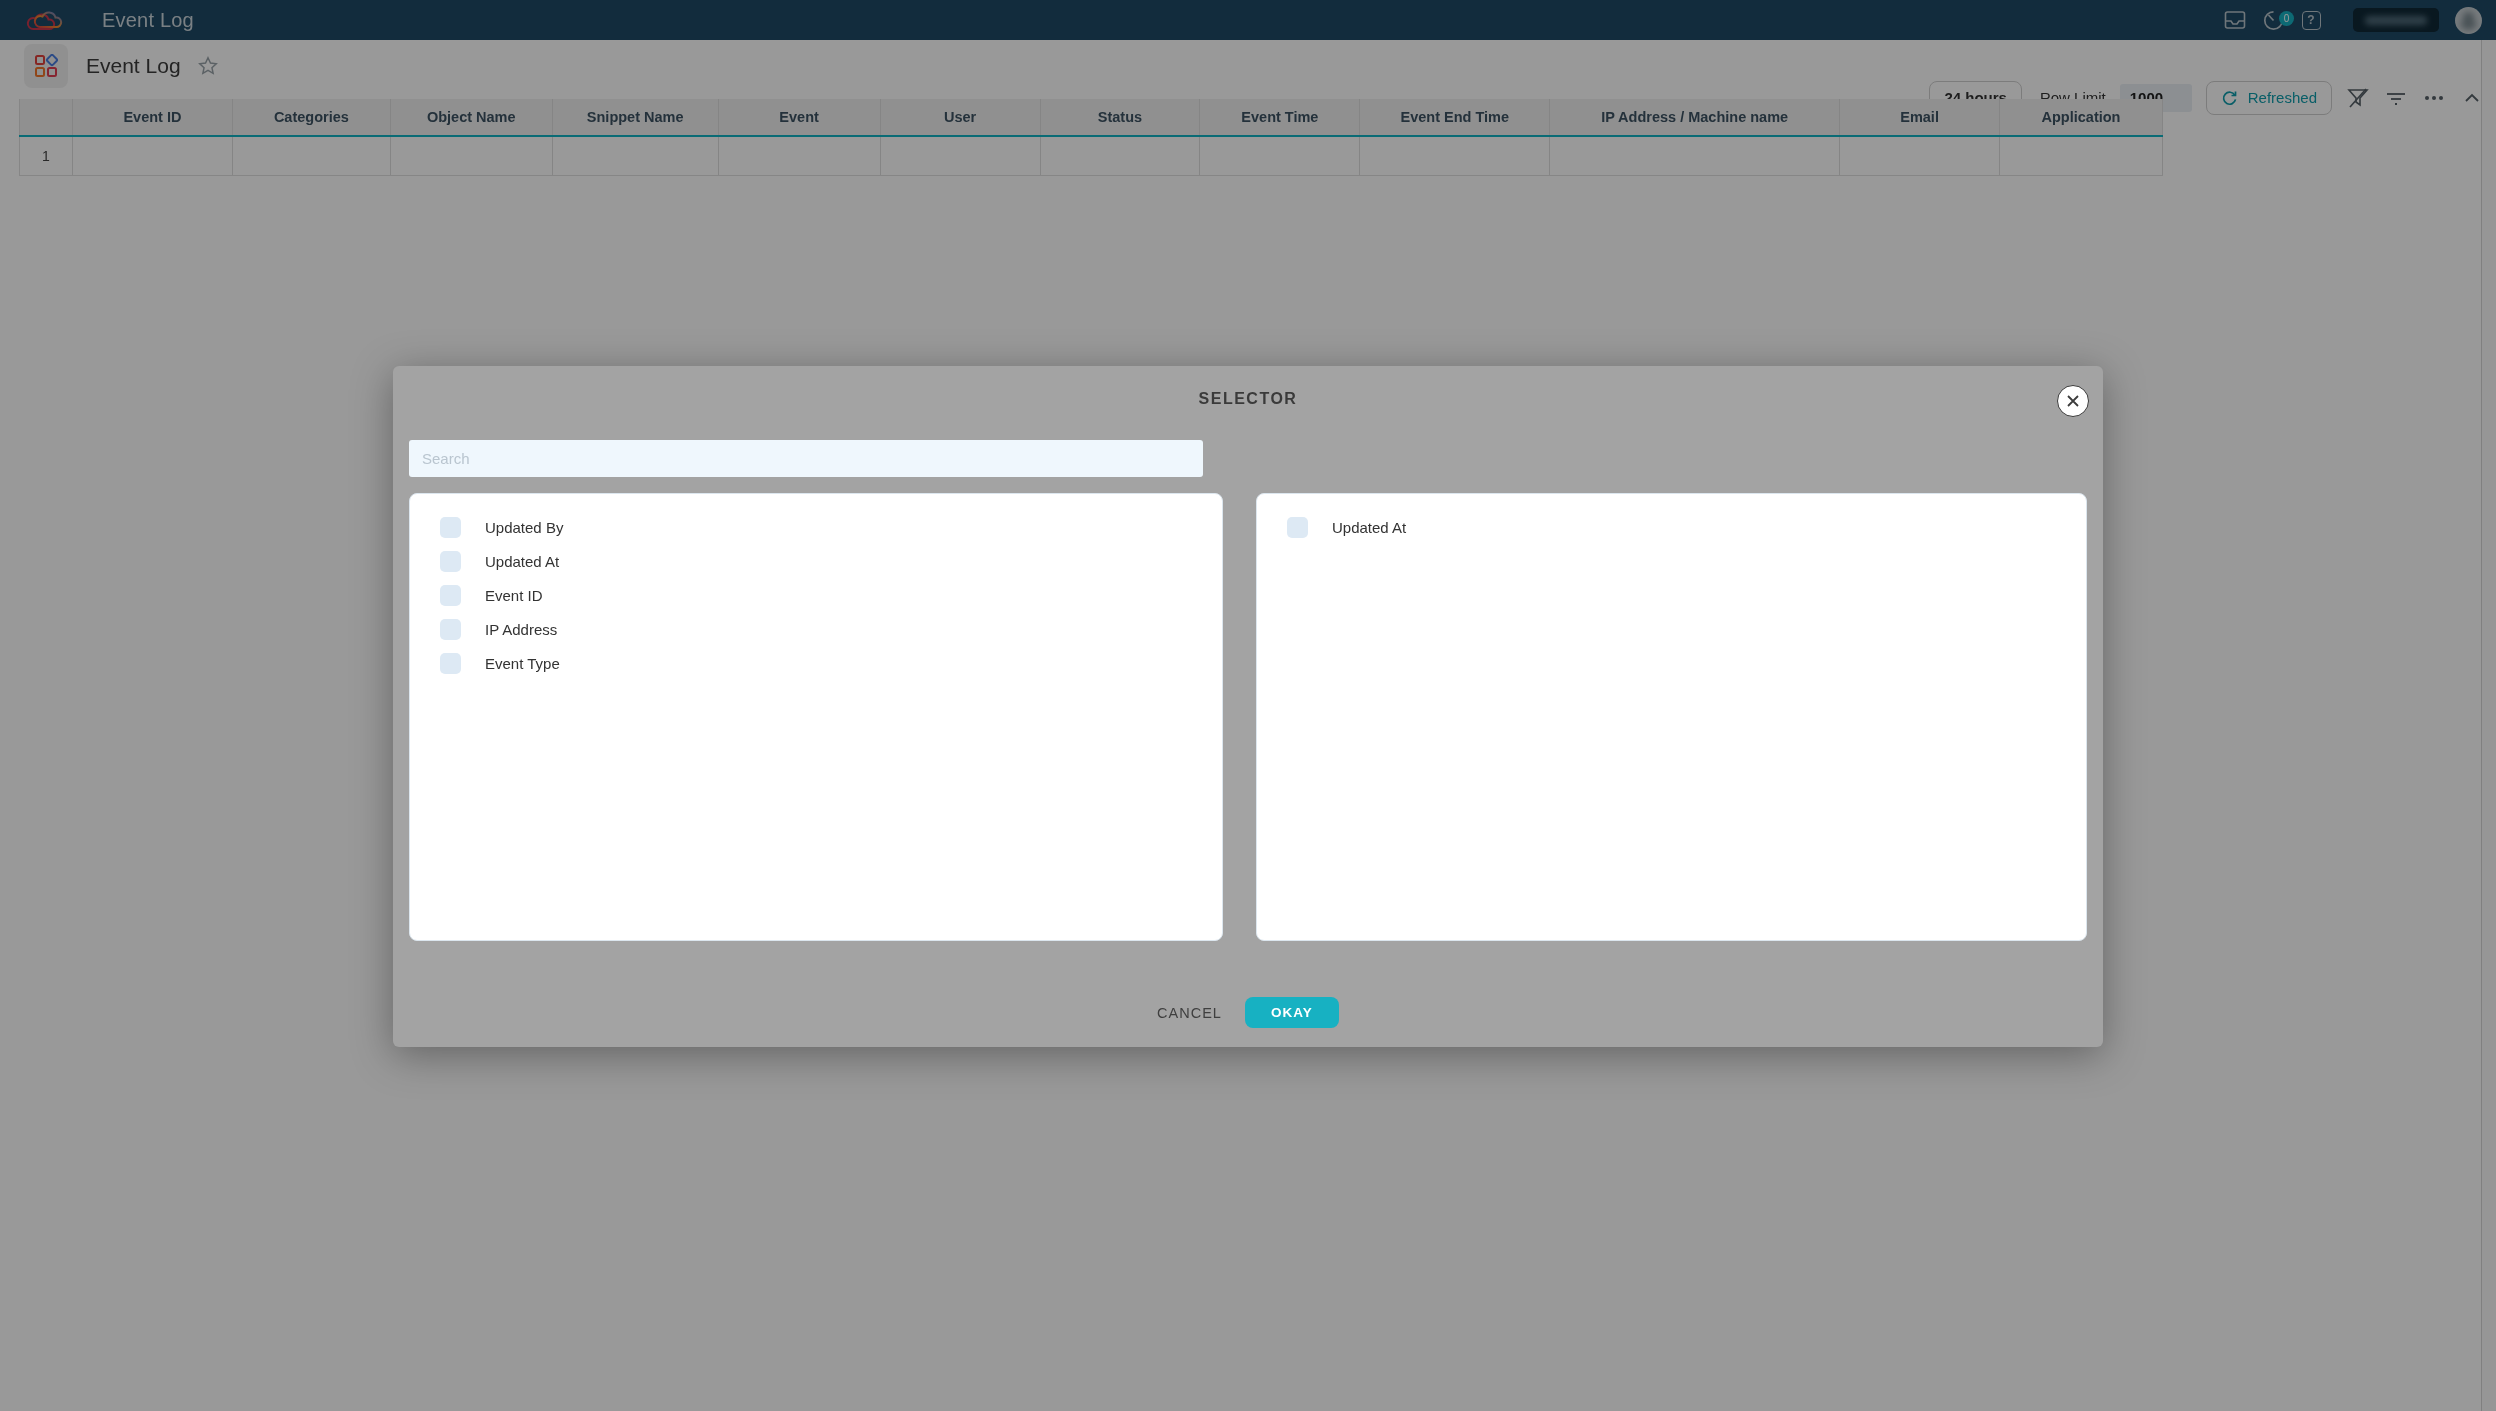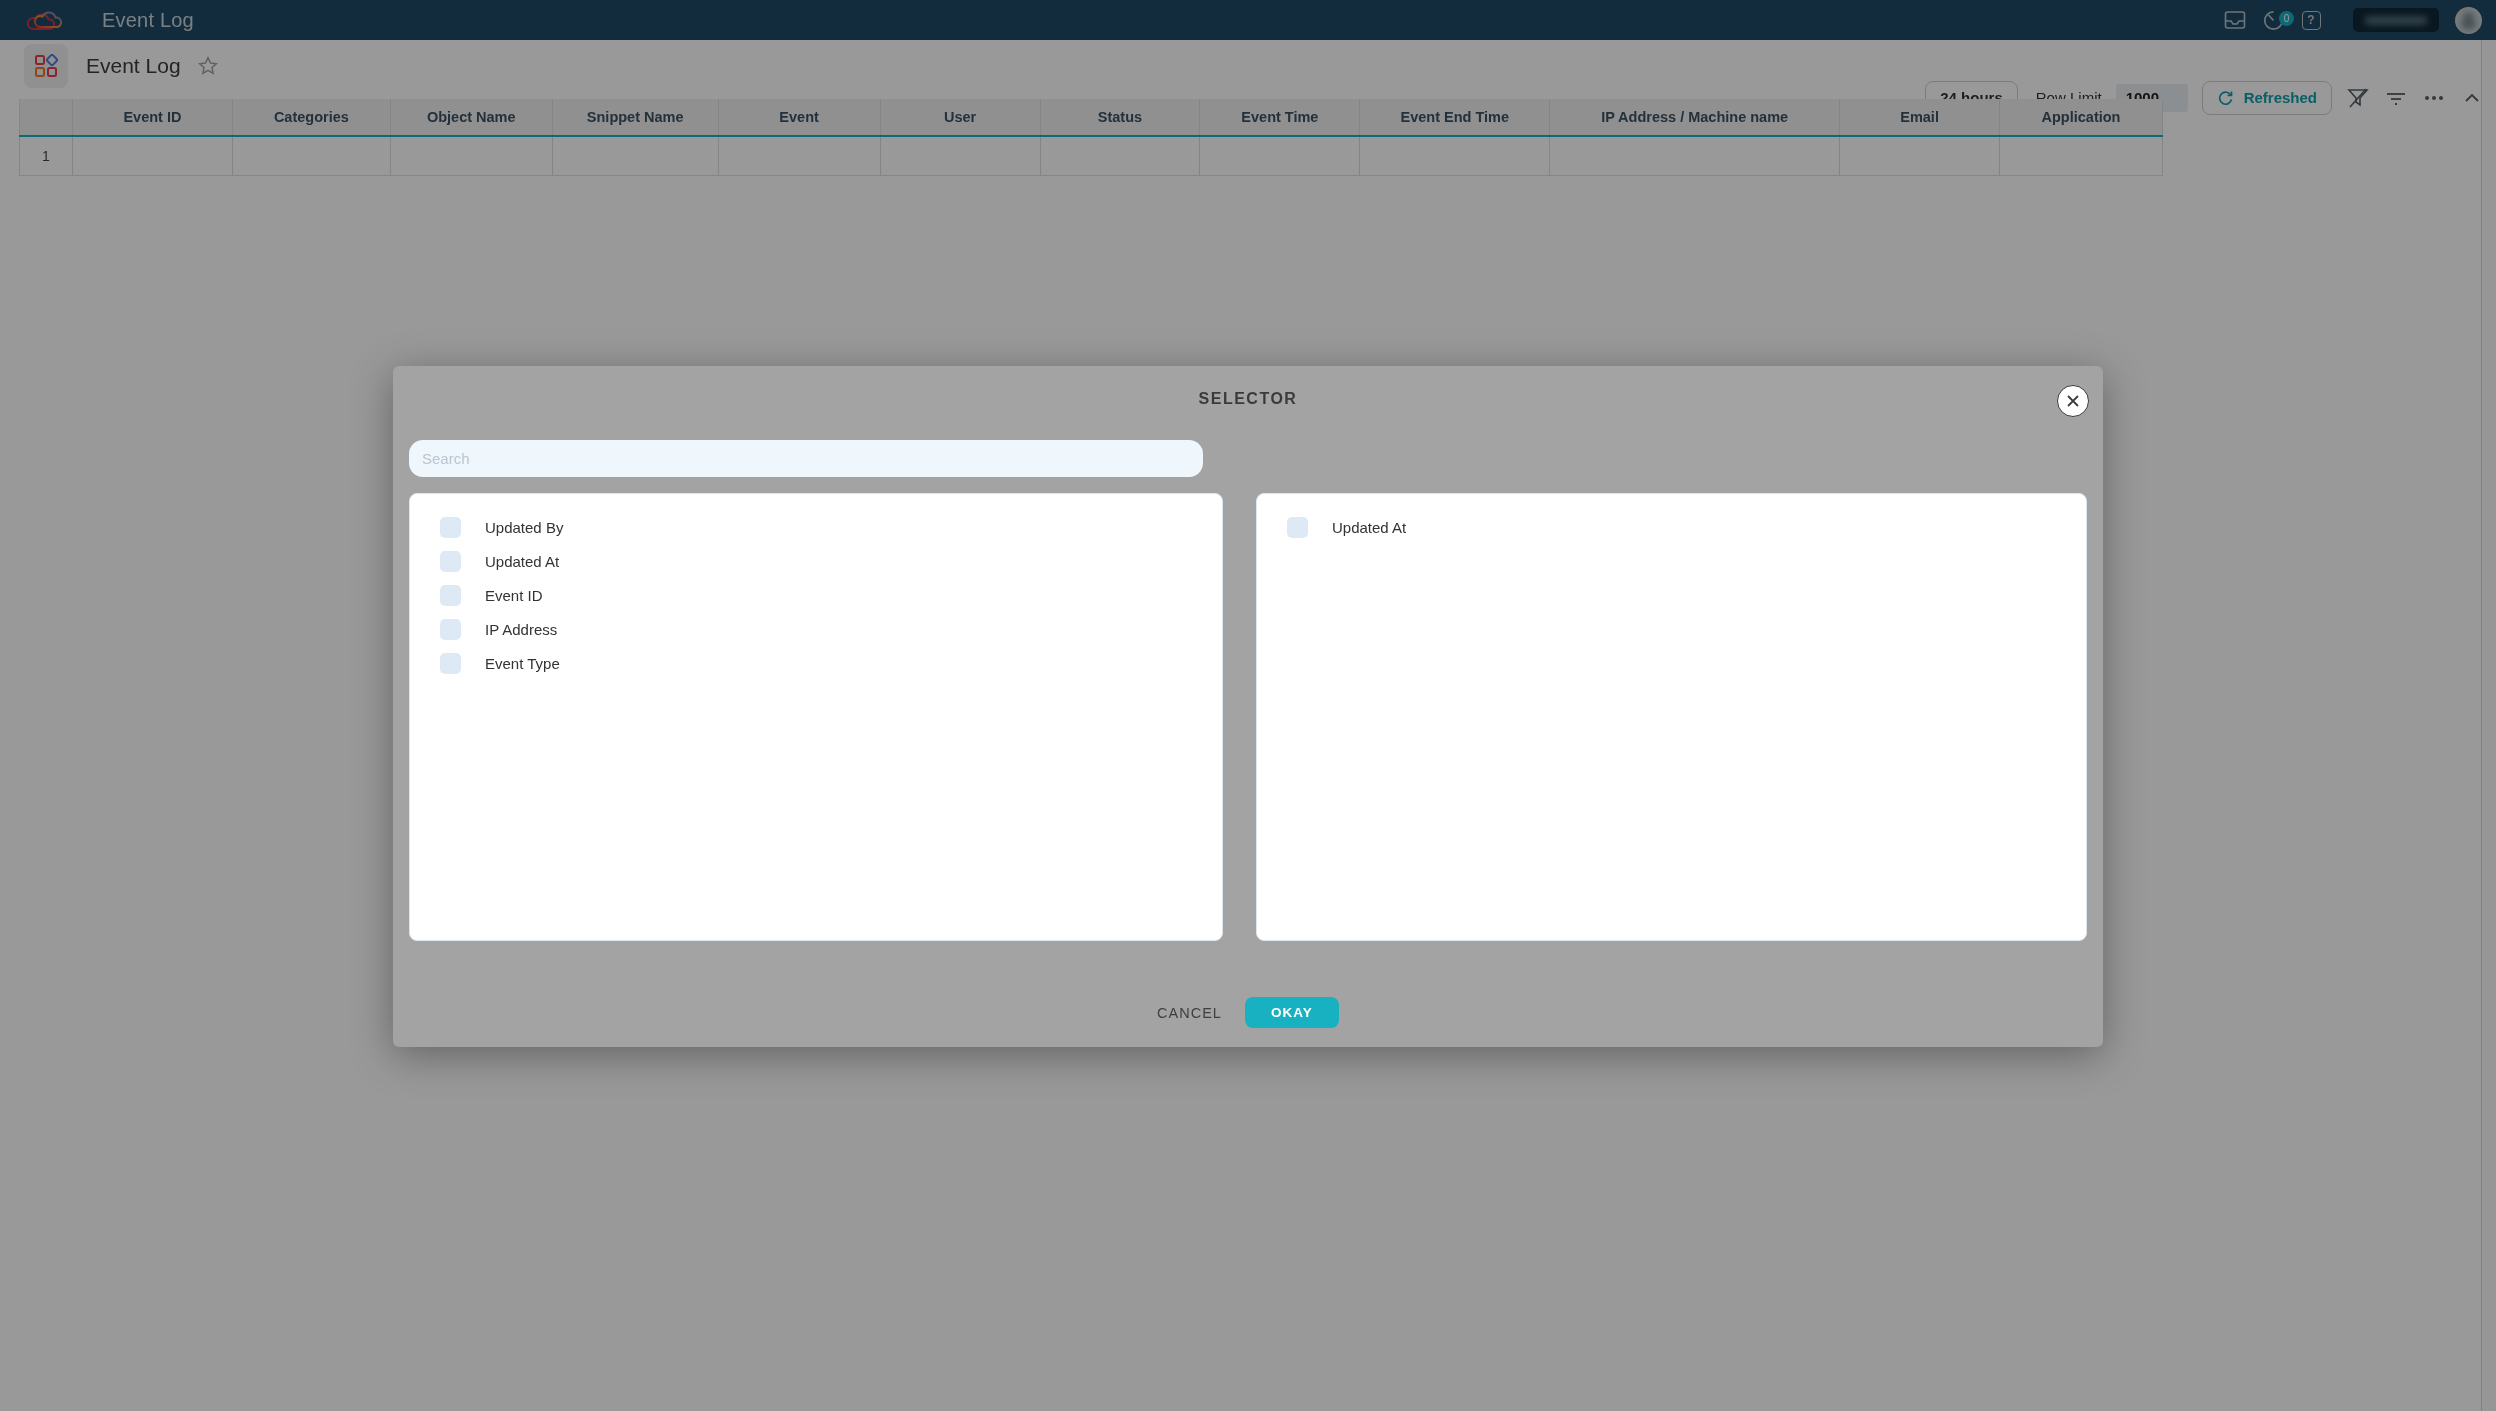--- a/index.html
+++ b/index.html
@@ -38,21 +38,21 @@
     display:flex; align-items:center; justify-content:center; }
   .page-title { margin-left:18px; font-size:21px; color:#3c3c3c; }
   .star { margin-left:16px; width:22px; height:22px; }
   .toolbar-right { position:absolute; right:12px; top:0; height:51px; display:flex; align-items:center; gap:14px;margin-top:32px; }
   .chip { height:34px; border:1px solid #cfcfcf; border-radius:8px; display:flex; align-items:center;
     padding:0 14px; font-size:15px; color:#333; font-weight:700; background:#fff; }
   .rowlimit-label { font-size:15px; color:#333; margin-left:4px; }
   .rowlimit-input { width:72px; height:28px; background:#e9eff4; border:none; border-radius:3px;
     font-size:15px; font-weight:700; color:#222; padding:0 10px; font-family:"Liberation Sans",sans-serif; }
   .refresh-chip { height:34px; border:1px solid #cfcfcf; border-radius:8px; display:flex; align-items:center;
-    gap:10px; padding:0 14px; background:#fff;font-weight:bold; }
+    gap:10px; padding:0 14px; background:#fff; }
   .refresh-chip span { font-size:15px; color:#0f9dac; }
   .small-icon { width:24px; height:24px; display:flex; align-items:center; justify-content:center; }
 
   
   .grid { position:absolute; left:19px; top:99px; width:2144px; }
   .cells { display:flex; border-left:1px solid #e0e0e0; }
   .cells > div { border-right:1px solid #dedede; display:flex; align-items:center; justify-content:center; }
   .thead > div { height:36px; background:#f0f0f0; color:#3d5363; font-size:14.5px; font-weight:700; }
   .trow > div  { height:39px; background:#fff; color:#444; font-size:14px; border-bottom:1px solid #e0e0e0; }
   .cells > div:nth-of-type(1){width:53px}
@@ -75,21 +75,21 @@
 
   
   .overlay { position:absolute; inset:0; background:rgba(0,0,0,0.40); z-index:10; }
   .modal { position:absolute; left:393px; top:366px; width:1710px; height:681px; background:#a3a3a3;
     border-radius:6px; box-shadow:0 8px 40px rgba(0,0,0,.35); z-index:20; }
   .modal-title { position:absolute; top:24px; left:0; width:100%; text-align:center;
     font-size:16px; font-weight:700; letter-spacing:1.5px; color:#3a3a3a; }
   .modal-close { position:absolute; top:19px; right:14px; width:32px; height:32px; border-radius:50%;
     border:1.8px solid #3c3c3c; display:flex; align-items:center; justify-content:center; background:#fff; }
   .search-input { position:absolute; top:74px; left:16px; width:794px; height:37px;
-    background:#eff7fd; border:none; border-radius:14px; padding:0 13px; font-size:15px; color:#333;
+    background:#eff7fd; border:none; border-radius:3px; padding:0 13px; font-size:15px; color:#333;
     font-family:"Liberation Sans",sans-serif; }
   .search-input::placeholder { color:#b9c5cf; }
   .panel { position:absolute; top:127px; height:448px; border:1px solid #dce6ee; border-radius:8px;
     background:#fff; overflow:hidden; padding-top:16px; }
   .panel-left { left:16px; width:814px; }
   .panel-right { left:863px; width:831px; }
   .field-item { height:34px; display:flex; align-items:center; padding-left:30px; gap:24px; }
   .checkbox { width:21px; height:21px; border-radius:5px; background:#dde9f4; flex:0 0 auto; }
   .field-label { font-size:15px; color:#333; }
   .modal-footer { position:absolute; bottom:19px; left:0; width:100%; height:31px;

